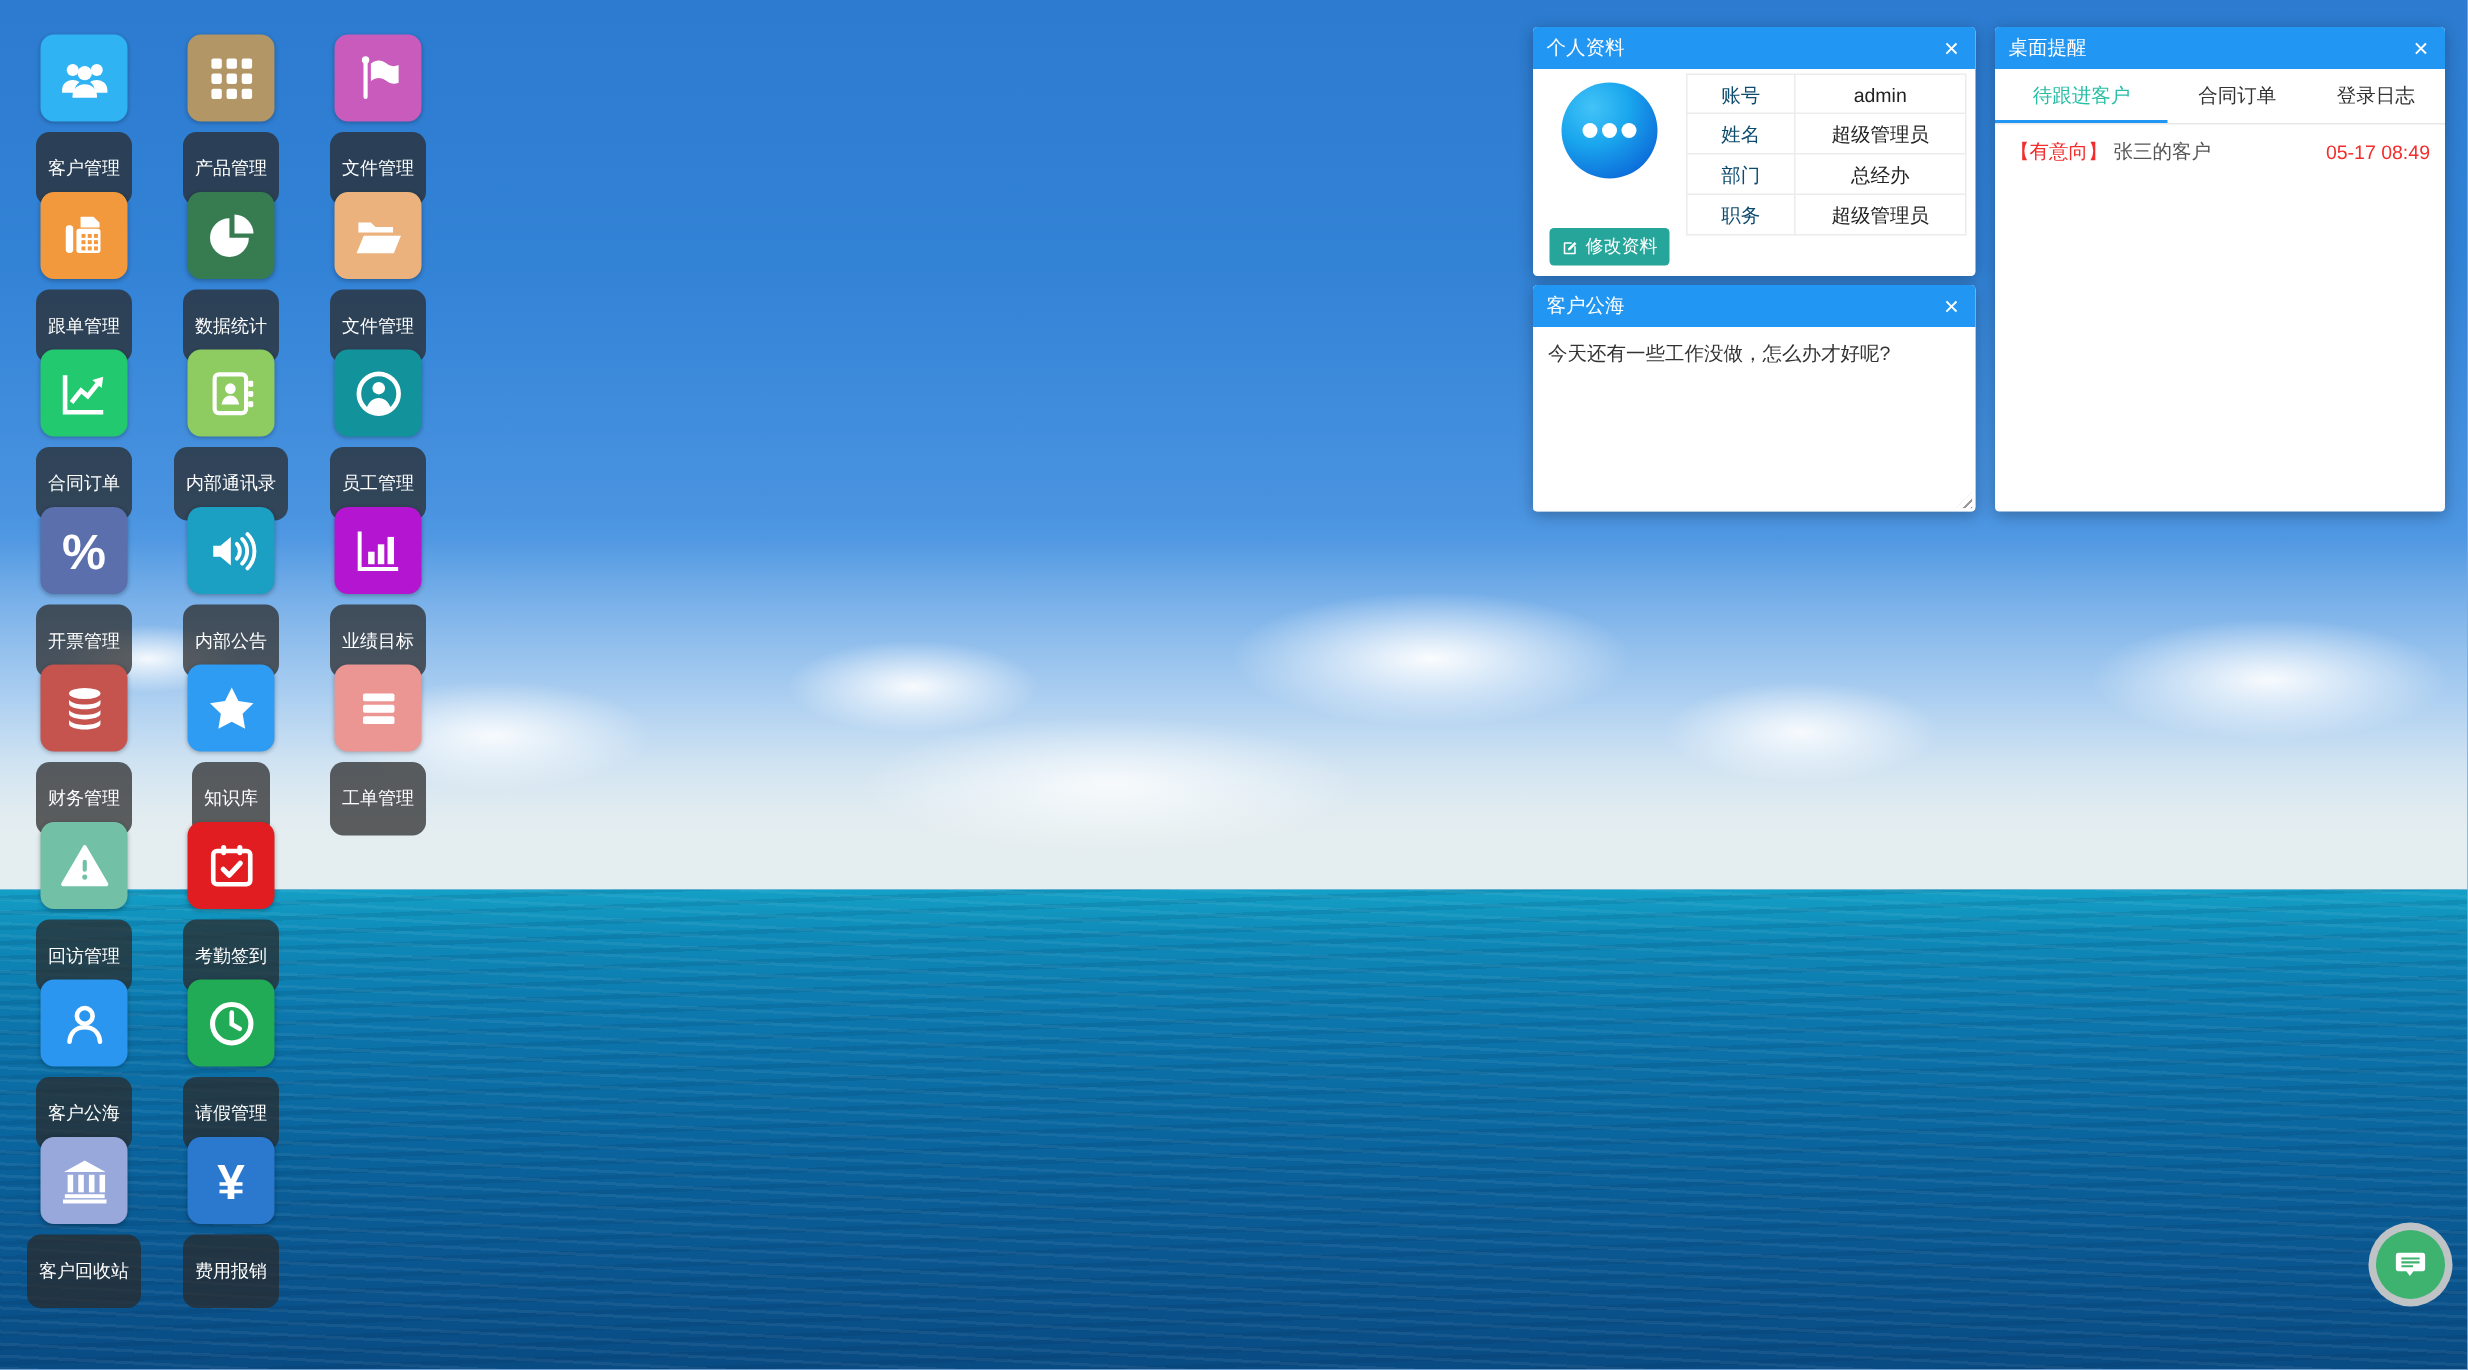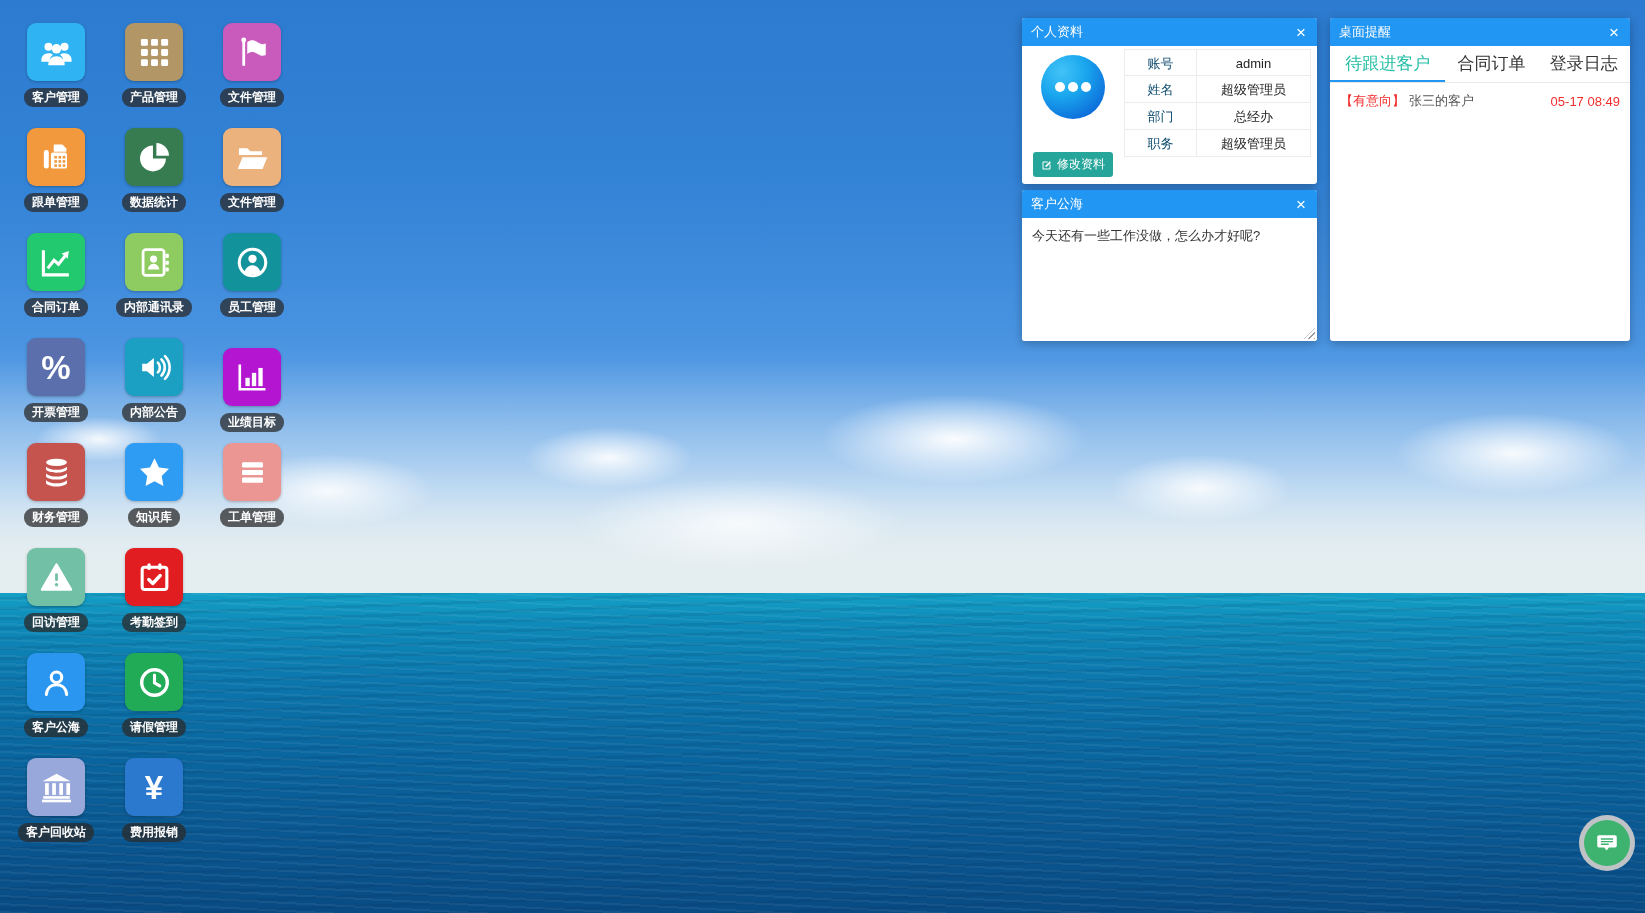--- a/index.html
+++ b/index.html
@@ -25,21 +25,21 @@
       repeating-linear-gradient(-2deg,rgba(0,35,70,.10) 0 3px,rgba(0,35,70,0) 3px 10px),
       linear-gradient(180deg,#14a0c6 0%,#0e89b8 10%,#0c76ac 28%,#0a659e 52%,#0a5791 76%,#094b83 100%);}
 
   
   .dicon{position:absolute;width:98px;text-align:center;cursor:pointer;}
   .tile{width:58px;height:58px;border-radius:9px;margin:0 auto;display:flex;align-items:center;justify-content:center;
         box-shadow:0 1px 3px rgba(0,0,0,.25);}
   .tile svg{width:37px;height:37px;fill:#fff;display:block;}
   .tglyph{color:#fff;font-size:33px;font-weight:bold;line-height:1;}
   .dlabel{display:inline-block;margin-top:7px;background:rgba(42,42,42,.74);color:#fff;font-size:12px;
-          line-height:17px;padding:1px 8px;border-radius:9px;white-space:nowrap;font-weight:bold;}
+          line-height:17px;padding:16px 8px;border-radius:9px;white-space:nowrap;}
 
   
   .panel{position:absolute;background:#fff;border-radius:3px;box-shadow:0 2px 10px rgba(0,0,0,.28);overflow:hidden;}
   .phead{height:28px;background:var(--header-blue,#2196f3);color:#fff;display:flex;align-items:center;
          padding:0 9px;font-size:13px;}
   .phead .ptitle{flex:1;}
   .pclose{color:#fff;font-size:17px;line-height:1;cursor:pointer;padding:0 2px;}
 
   
   #profile-panel{left:1022px;top:18px;width:295px;height:166px;}
@@ -62,21 +62,21 @@
   #note-panel{left:1022px;top:190px;width:295px;height:151px;}
   #note-text{display:block;width:100%;height:123px;border:none;outline:none;resize:none;box-sizing:border-box;
     padding:8px 10px;font-size:13px;color:#333;font-family:inherit;line-height:1.5;}
   .grip{position:absolute;right:2px;bottom:2px;width:11px;height:11px;pointer-events:none;
     background:repeating-linear-gradient(135deg,transparent 0 2.5px,#9a9a9a 2.5px 4px);
     clip-path:polygon(100% 0,100% 100%,0 100%);}
 
   
   #reminder-panel{left:1330px;top:18px;width:300px;height:323px;}
   .tabs{display:flex;border-bottom:1px solid #e8e8e8;height:36px;}
-  .tab{flex:1;text-align:center;line-height:36px;font-size:17px;color:#333;cursor:pointer;box-sizing:border-box;}
+  .tab{flex:1;text-align:center;line-height:36px;font-size:13px;color:#333;cursor:pointer;box-sizing:border-box;}
   .tab.active{color:var(--active-teal,#26bfa5);border-bottom:2px solid var(--tab-underline,#2196f3);flex:1.25;}
   .ritem{display:flex;align-items:center;padding:9px 10px;font-size:13px;cursor:pointer;}
   .rtag{color:var(--alert-red,#f22d2d);}
   .rtext{color:#555;margin-left:4px;flex:1;}
   .rtime{color:var(--alert-red,#f22d2d);}
 
   
   #chat-btn{position:absolute;left:1579px;top:815px;width:56px;height:56px;border-radius:50%;
     background:rgba(201,201,201,.95);display:flex;align-items:center;justify-content:center;cursor:pointer;}
   #chat-btn .inner{width:46px;height:46px;border-radius:50%;background:var(--chat-green,#3eb370);
@@ -195,21 +195,21 @@
       <div class="dicon" style="left: 105px; top: 338px;"><div class="tile" style="background: rgb(27, 159, 194); --c: #1b9fc2;">
           <svg viewBox="0 0 24 24">
             <path d="M4 9.6v4.8h3.1l4.5 3.8V5.8L7.1 9.6z"></path>
             <g fill="none" stroke="#fff" stroke-width="1.7" stroke-linecap="round">
               <path d="M14.2 8.8a4.6 4.6 0 0 1 0 6.4"></path>
               <path d="M16.5 6.7a7.6 7.6 0 0 1 0 10.6"></path>
               <path d="M18.8 4.6a10.6 10.6 0 0 1 0 14.8"></path>
             </g>
           </svg>
         </div><div class="dlabel">内部公告</div></div>
-      <div class="dicon" style="left: 203px; top: 348px;"><div class="tile" style="background: rgb(179, 21, 209); --c: #b315d1;">
+      <div class="dicon" style="left: 203px; top: 338px;"><div class="tile" style="background: rgb(179, 21, 209); --c: #b315d1;">
           <svg viewBox="0 0 24 24">
             <path d="M4.6 3.5v15.3h15.8v1.7H2.9V3.5z"></path>
             <rect x="7.4" y="12.2" width="2.8" height="5.4"></rect>
             <rect x="11.6" y="9" width="2.8" height="8.6"></rect>
             <rect x="15.8" y="5.8" width="2.8" height="11.8"></rect>
           </svg>
         </div><div class="dlabel">业绩目标</div></div>
       <div class="dicon" style="left: 7px; top: 443px;"><div class="tile" style="background: rgb(197, 83, 78); --c: #c5534e;">
           <svg viewBox="0 0 24 24">
             <ellipse cx="12" cy="5.4" rx="6.8" ry="2.4"></ellipse>

